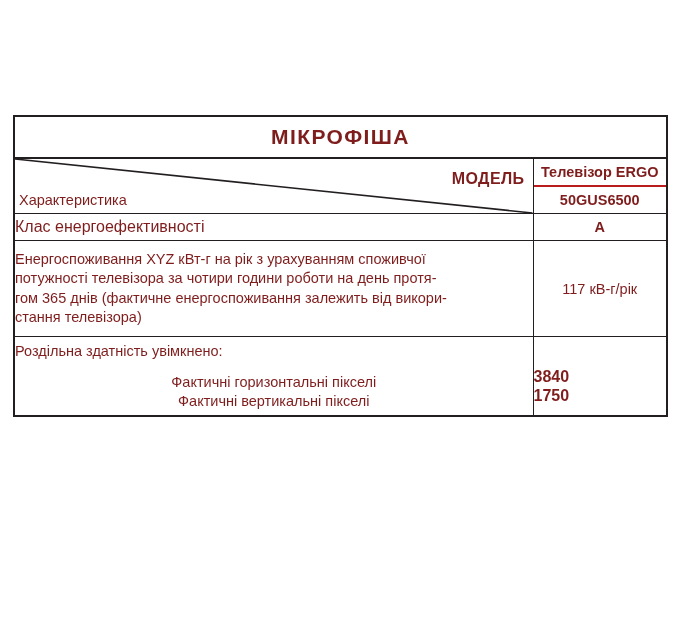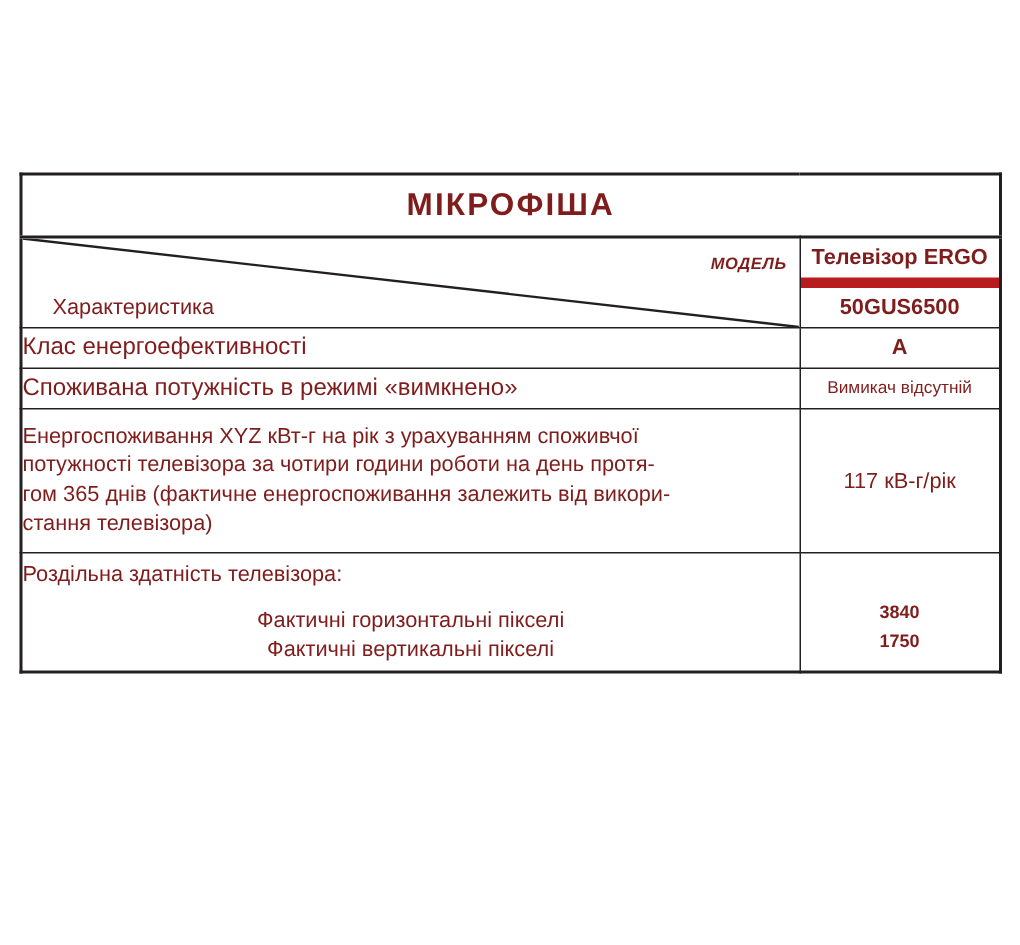--- a/index.html
+++ b/index.html
@@ -51,28 +51,27 @@
   
   .model-head-cell {
     position: relative;
     height: 53px;
     overflow: hidden;
   }
   .model-label {
     position: absolute;
     right: 8px;
     top: 11px;
-    font-size: 11px;
+    font-size: 16px;
     font-weight: 700;
     letter-spacing: 0.4px;
-    font-style: italic;
   }
   .charact-label {
     position: absolute;
-    left: 20px;
+    left: 4px;
     bottom: 5px;
     font-size: 14.5px;
     font-weight: 400;
   }
   .diag-svg {
     position: absolute;
     left: 0;
     top: 0;
     width: 100%;
     height: 100%;
@@ -85,21 +84,21 @@
   }
   .model-value-cell .mv-top,
   .model-value-cell .mv-bot {
     height: 26px;
     line-height: 26px;
     font-size: 14.5px;
     font-weight: 700;
     white-space: nowrap;
   }
   .model-value-cell .mv-top {
-    border-bottom: 7px solid #b91c1c;
+    border-bottom: 2px solid #b91c1c;
   }
 
   
   .spec-cell {
     height: 26px;
     padding: 0 0 0 8px;
     font-size: 16px;
     font-weight: 400;
     white-space: nowrap;
   }
@@ -144,24 +143,24 @@
   .res-cell .res-title {
     margin: 0 0 12px 0;
   }
   .res-cell .res-line {
     margin: 0;
     text-align: center;
   }
   .val-cell.res-val {
     vertical-align: bottom;
     padding-bottom: 10px;
-    font-size: 12px;
+    font-size: 16px;
     font-weight: 700;
     line-height: 19px;
-    text-align: center;
+    text-align: left;
   }
   .val-cell.res-val div { white-space: nowrap; }
 </style>
 </head>
 <body>
 
 <div class="sheet">
 
   <table class="fiche-table">
     <colgroup>
@@ -189,38 +188,34 @@
       </tr>
 
       <tr>
         <td class="spec-cell">Клас енергоефективності</td>
         <td class="val-cell">A</td>
       </tr>
 
 
 
 
-      <tr>
-        <td class="spec-cell">Споживана потужність в режимі «вимкнено»</td>
-        <td class="val-cell small">Вимикач відсутній</td>
-      </tr>
 
       <tr>
         <td class="energy-cell">
           <p>Енергоспоживання XYZ  кВт-г на рік з урахуванням споживчої</p>
           <p>потужності телевізора за чотири години роботи на день протя-</p>
           <p>гом 365 днів (фактичне енергоспоживання залежить від викори-</p>
           <p>стання телевізора)</p>
         </td>
         <td class="val-cell energy-val">117 кВ-г/рік</td>
       </tr>
 
       <tr>
         <td class="res-cell">
-          <p class="res-title">Роздільна здатність телевізора:</p>
+          <p class="res-title">Роздільна здатність увімкнено:</p>
           <p class="res-line">Фактичні горизонтальні пікселі</p>
           <p class="res-line">Фактичні вертикальні пікселі</p>
         </td>
         <td class="val-cell res-val">
           <div>3840</div>
           <div>1750</div>
         </td>
       </tr>
 
     </tbody>

